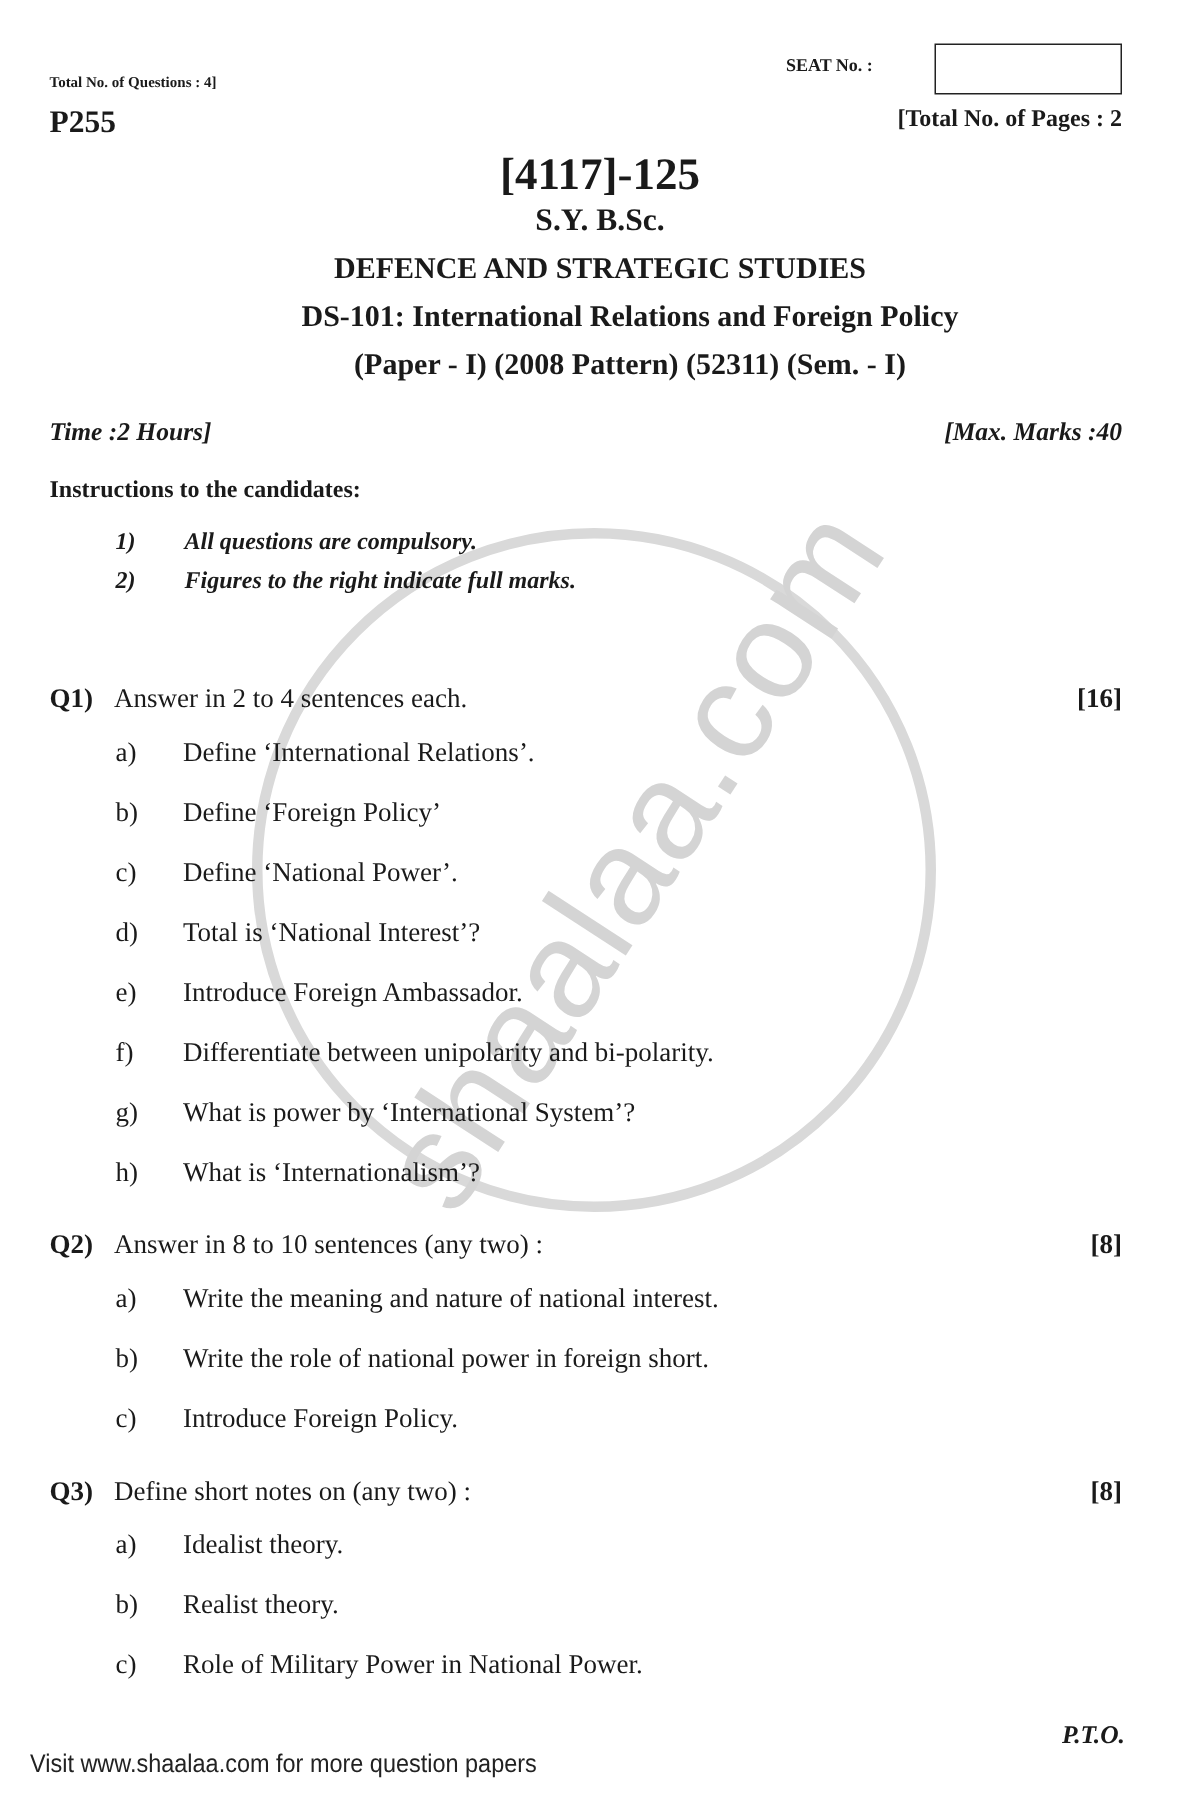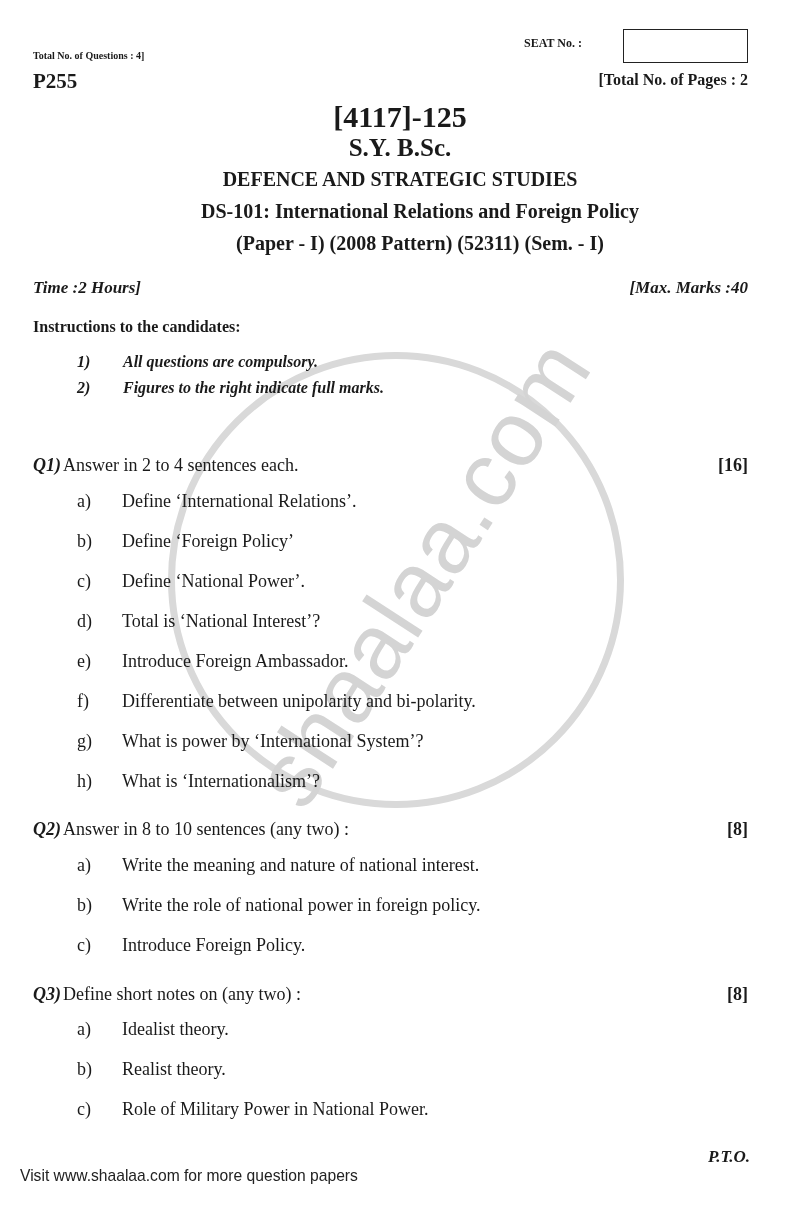--- a/index.html
+++ b/index.html
@@ -29,35 +29,35 @@
     .top-left { left: 33px; top: 50px; font-size: 10px; text-align: right; }
     .code-left { left: 33px; top: 69px; font-size: 21px; }
     .seat { left: 524px; top: 36px; font-size: 12px; }
     .seat-box {
       left: 623px; top: 29px; width: 125px; height: 34px;
       border: 1.5px solid #222; box-sizing: border-box;
     }
     .pages { right: 52px; top: 71px; font-size: 16px; }
     .center-line { left: 0; width: 800px; text-align: center; font-weight: bold; }
     .h1 { top: 100px; font-size: 30px; }
-    .h2 { top: 134px; font-size: 25px; }
+    .h2 { top: 134px; font-size: 21px; }
     .h3 { top: 168px; font-size: 20px; }
     .h4 { top: 200px; font-size: 20px; left: 20px; }
     .h5 { top: 232px; font-size: 20px; left: 20px; }
 
     .time { left: 33px; top: 278px; font-size: 17px; font-style: italic; font-weight: bold; text-align: center; }
     .marks { right: 52px; top: 278px; font-size: 17px; font-style: italic; font-weight: bold; }
     .instr-title { left: 33px; top: 318px; font-size: 16px; font-weight: bold; }
     .instr { font-size: 16px; font-style: italic; font-weight: bold; }
     .instr .num { position: absolute; left: 0; }
     .instr .txt { position: absolute; left: 46px; white-space: nowrap; }
 
     
     .q-head { left: 33px; font-size: 18px; white-space: nowrap; }
-    .q-head .qn { font-style: italic; font-weight: bold; margin-right: 2px; }
+    .q-head .qn { font-weight: bold; margin-right: 14px; }
     .q-marks { right: 52px; font-size: 18px; font-weight: bold; }
     .sub { left: 77px; font-size: 18px; white-space: nowrap; }
     .sub .lbl { position: absolute; left: 0; }
     .sub .txt { position: absolute; left: 45px; text-align: right; }
 
     .pto { right: 50px; top: 1147px; font-size: 17px; font-style: italic; font-weight: bold; }
     .footer {
       left: 20px; top: 1166px; font-size: 17px;
       font-family: "Liberation Sans", "DejaVu Sans", sans-serif; color: #222;
       transform: scaleX(0.92); transform-origin: left center;
@@ -136,21 +136,21 @@
   <div class="abs q-head" style="top:819px;">
     <span class="qn">Q2)</span><span>Answer in 8 to 10 sentences (any two) :</span>
   </div>
   <div class="abs q-marks" style="top:819px;">[8]</div>
   <div class="abs sub" style="top:855px;">
       <span class="lbl">a)</span>
       <span class="txt">Write the meaning and nature of national interest.</span>
     </div>
   <div class="abs sub" style="top:895px;">
       <span class="lbl">b)</span>
-      <span class="txt">Write the role of national power in foreign policy.</span>
+      <span class="txt">Write the role of national power in foreign short.</span>
     </div>
   <div class="abs sub" style="top:935px;">
       <span class="lbl">c)</span>
       <span class="txt">Introduce Foreign Policy.</span>
     </div>
 
   <div class="abs q-head" style="top:984px;">
     <span class="qn">Q3)</span><span>Define short notes on (any two) :</span>
   </div>
   <div class="abs q-marks" style="top:984px;">[8]</div>

